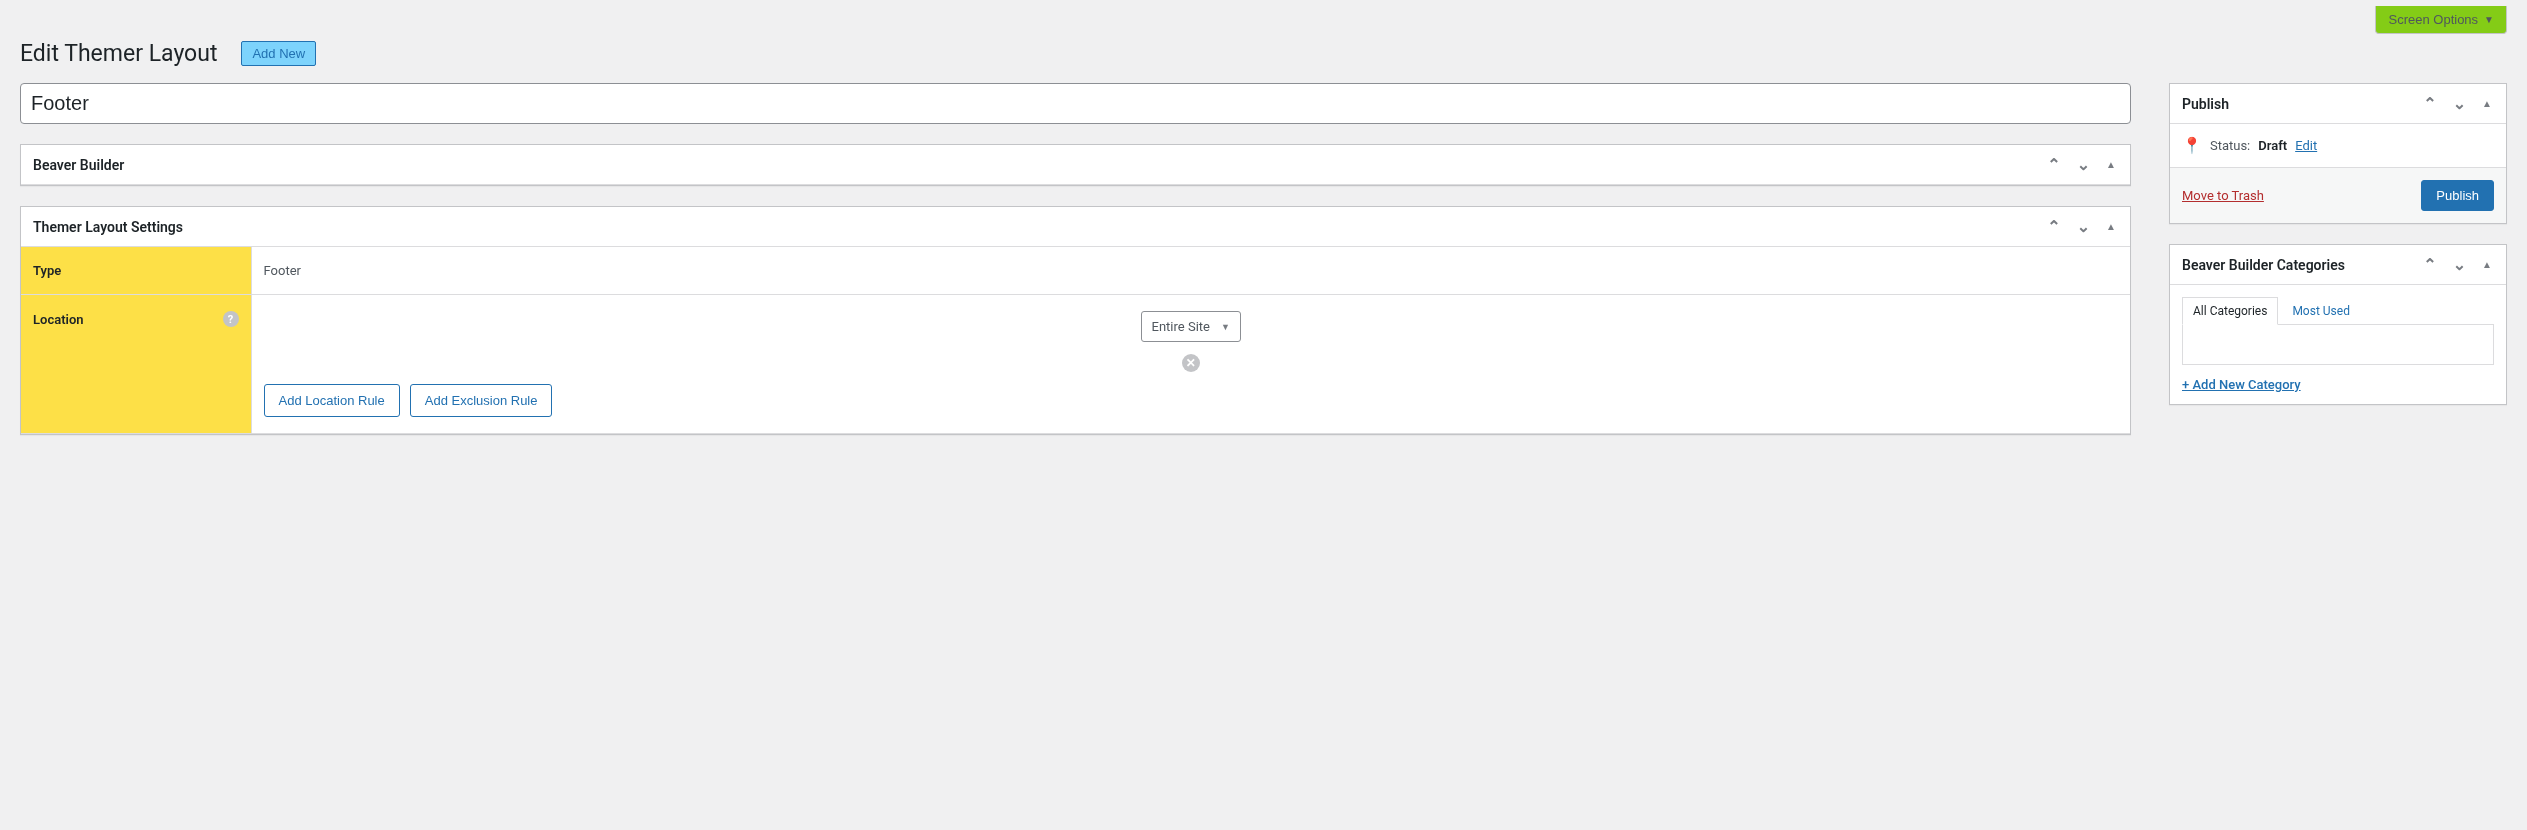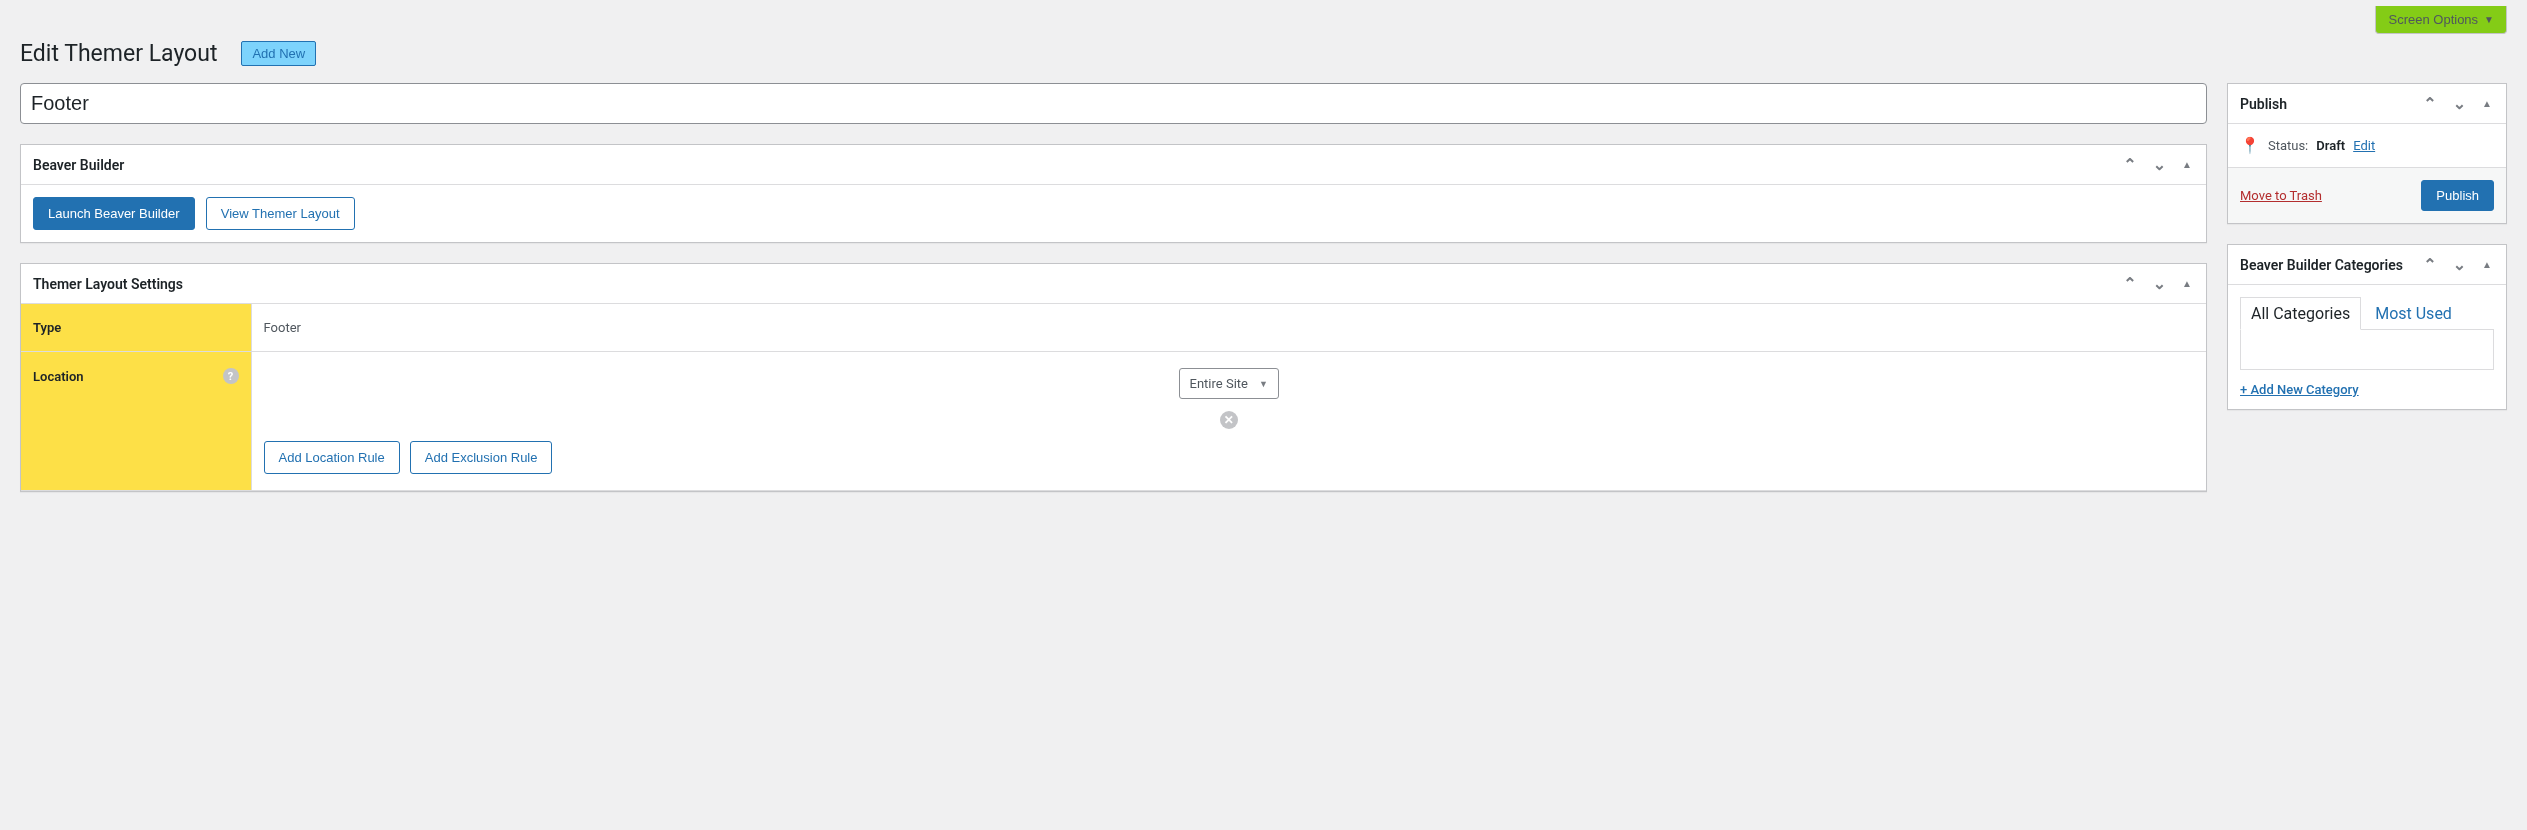--- a/index.html
+++ b/index.html
@@ -48,29 +48,30 @@
       color: #2271b1;
       background: #7dd3fc;
       padding: 4px 10px;
       font-size: 13px;
       cursor: pointer;
       border-radius: 2px;
       font-weight: 500;
     }
     .main-layout {
       display: flex;
-      gap: 20px;
+      gap: 14px;
       align-items: flex-start;
     }
     .left-col {
       flex: 1;
     }
     .right-col {
-      width: 280px;
+      width: 338px;
       flex-shrink: 0;
+      margin-left: 24px;
     }
     .title-input {
       width: 100%;
       padding: 8px 10px;
       font-size: 20px;
       border: 1px solid #8c8f94;
       border-radius: 4px;
       background: #fff;
       margin-bottom: 20px;
       color: #1d2327;
@@ -262,21 +263,21 @@
       border-radius: 3px;
       font-weight: 400;
     }
     .tabs {
       display: flex;
       border-bottom: 1px solid #dcdcde;
       margin-bottom: 0;
     }
     .tab {
       padding: 6px 10px;
-      font-size: 16px;
+      font-size: 12px;
       cursor: pointer;
       border: 1px solid #dcdcde;
       margin-bottom: -1px;
       margin-right: 3px;
       background: #fff;
     }
     .tab.active {
       border-bottom: 1px solid #fff;
       color: #1d2327;
     }
@@ -342,24 +343,20 @@
           <button class="handle-btn">
               <span class="chevron">⌃</span>
             </button>
           <button class="handle-btn">
               <span class="chevron">⌄</span>
             </button>
           <button class="handle-btn">
               <span class="triangle-up">▲</span>
             </button>
         </div>
-      </div>
-      <div class="postbox-body">
-        <button class="btn-primary">Launch Beaver Builder</button>
-        <button class="btn-secondary">View Themer Layout</button>
       </div>
     </div>
 
     <div class="postbox">
       <div class="postbox-header">
         <span class="postbox-title">Themer Layout Settings</span>
         <div class="handle-actions">
           <button class="handle-btn">
               <span class="chevron">⌃</span>
             </button>

